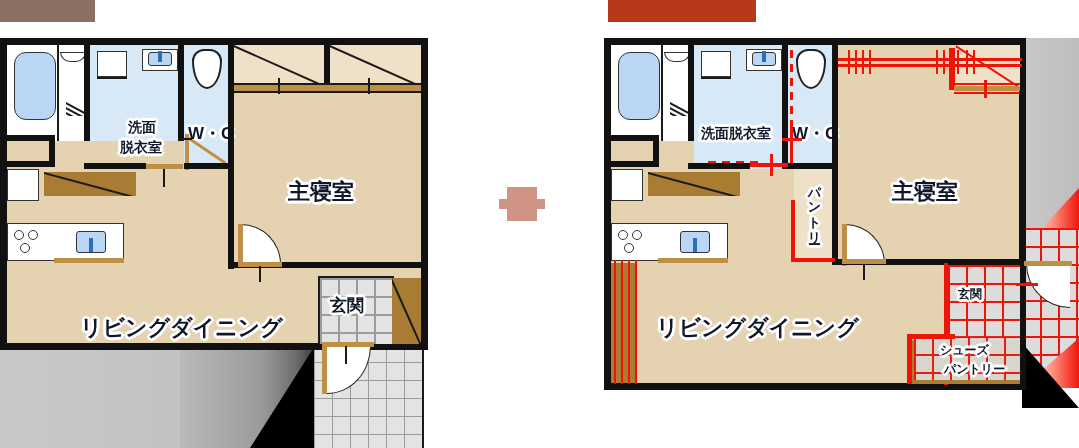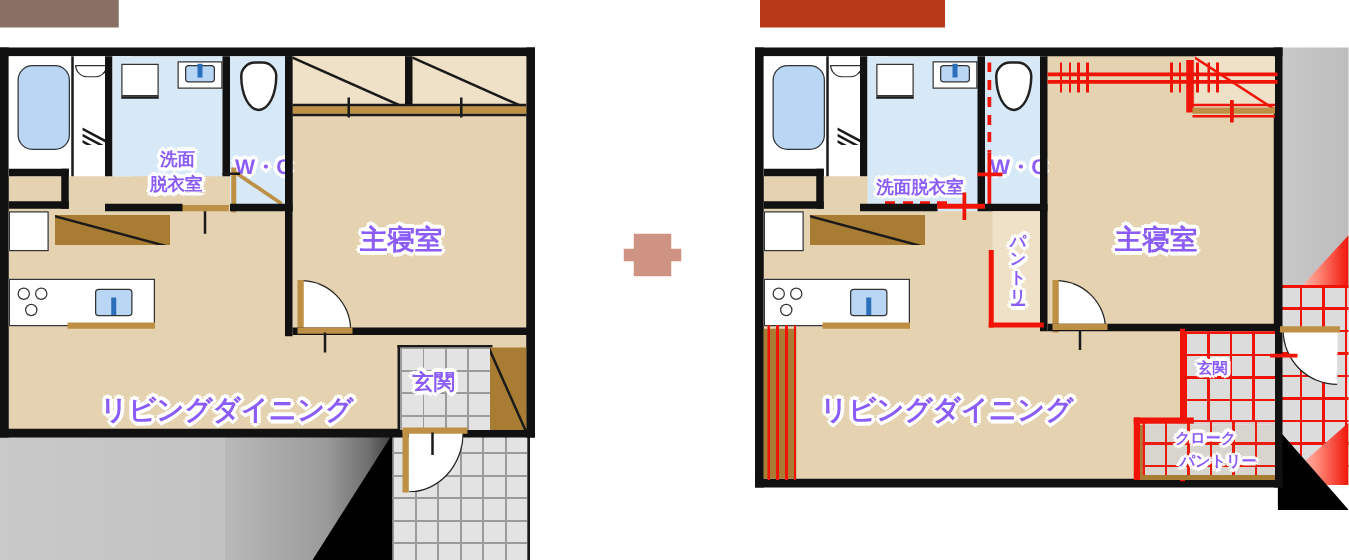--- a/index.html
+++ b/index.html
@@ -44,21 +44,21 @@
   .white     { position:absolute; background:#ffffff; }
   .thinline  { position:absolute; background:#1a1a1a; }
   .woodbar   { position:absolute; background:#bd9046; }
   .woodbar-d { position:absolute; background:#a97c33; }
   .redline   { position:absolute; background:#f01408; }
   .redthin   { position:absolute; background:#f01408; }
 
   
   .lbl {
     position:absolute;
-    color:#8b5cf6;
+    color:#0f172a;
     font-weight:bold;
     white-space:nowrap;
     text-shadow:
       -2px -2px 0 #fff,  0 -2px 0 #fff,  2px -2px 0 #fff,
       -2px  0   0 #fff,                   2px  0   0 #fff,
       -2px  2px 0 #fff,  0  2px 0 #fff,  2px  2px 0 #fff,
       -3px  0   0 #fff,  3px  0   0 #fff, 0 -3px 0 #fff, 0 3px 0 #fff;
     letter-spacing: 0px;
   }
   .lbl-lg  { font-size: 22px; }
@@ -289,21 +289,21 @@
   <div class="wall" style="left:7px;top:97px;width:48px;height:6px;"></div>
   <div class="wall" style="left:49px;top:97px;width:6px;height:32px;"></div>
   <div class="wall" style="left:7px;top:123px;width:48px;height:6px;"></div>
 
   <div class="wet" style="left:90px;top:7px;width:94px;height:124px;"></div>
   <div class="boxline" style="left:97px;top:13px;width:30px;height:26px;"></div>
   <div class="thinline" style="left:97px;top:39px;width:30px;height:2px;"></div>
   <div class="boxline" style="left:142px;top:11px;width:36px;height:22px;"></div>
   <div class="basin" style="left:148px;top:14px;width:24px;height:14px;"></div>
   <div class="thinline" style="left:158px;top:13px;width:4px;height:11px;background:#2b6fbb;"></div>
-  <div class="lbl lbl-sm" style="left:97px;top:104px;">洗面脱衣室</div>
+  <div class="lbl lbl-sm" style="left:97px;top:88px;">洗面脱衣室</div>
   <div class="dash-h" style="left:104px;top:123px;width:56px;height:3px;"></div>
   <div class="wall" style="left:178px;top:7px;width:6px;height:124px;"></div>
   <div class="wall" style="left:84px;top:125px;width:62px;height:6px;"></div>
   <div class="redline" style="left:146px;top:125px;width:38px;height:4px;"></div>
   <div class="redthin" style="left:166px;top:116px;width:3px;height:22px;"></div>
 
   <div class="wet" style="left:184px;top:7px;width:48px;height:124px;"></div>
   <div class="toiletbowl" style="left:192px;top:11px;width:30px;height:40px;"></div>
   <div class="lbl lbl-md" style="left:188px;top:84px;">W・C</div>
   <div class="dash-v" style="left:186px;top:12px;width:3px;height:72px;"></div>
@@ -358,21 +358,21 @@
   <div class="lbl lbl-lg" style="left:52px;top:275px;">リビングダイニング</div>
 
   <div class="tile-red" style="left:344px;top:227px;width:72px;height:119px;"></div>
   <div class="redline" style="left:340px;top:225px;width:4px;height:122px;"></div>
   <div class="lbl lbl-xs" style="left:354px;top:250px;">玄関</div>
 
   <div class="woodbar-d" style="left:306px;top:302px;width:110px;height:44px;"></div>
   <div class="tile-red" style="left:310px;top:298px;width:106px;height:44px;opacity:0.92;"></div>
   <div class="redline" style="left:303px;top:296px;width:5px;height:50px;"></div>
   <div class="redline" style="left:303px;top:296px;width:48px;height:5px;"></div>
-  <div class="lbl lbl-xs" style="left:336px;top:306px;">クローク</div>
+  <div class="lbl lbl-xs" style="left:336px;top:306px;">シューズ</div>
   <div class="lbl lbl-xs" style="left:340px;top:325px;">パントリー</div>
 
   <div class="door-arc arc-bl" style="left:422px;top:226px;width:44px;height:44px;border-top:none;border-right:none;"></div>
   <div class="woodbar" style="left:420px;top:223px;width:48px;height:5px;"></div>
   <div class="redthin" style="left:412px;top:245px;width:22px;height:3px;"></div>
 </div>
 
 </div>
 
 </body></html>

